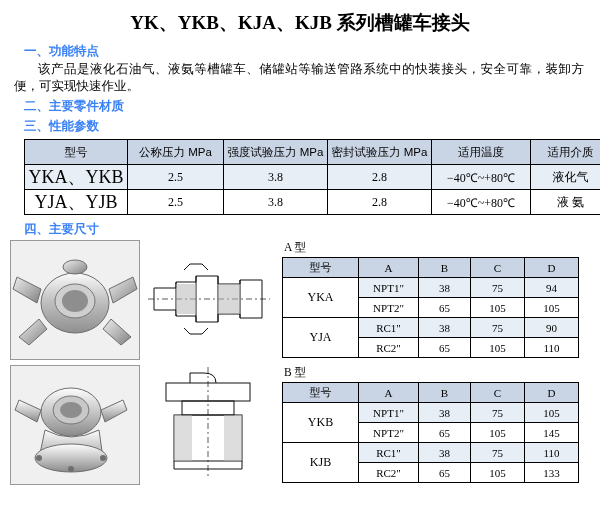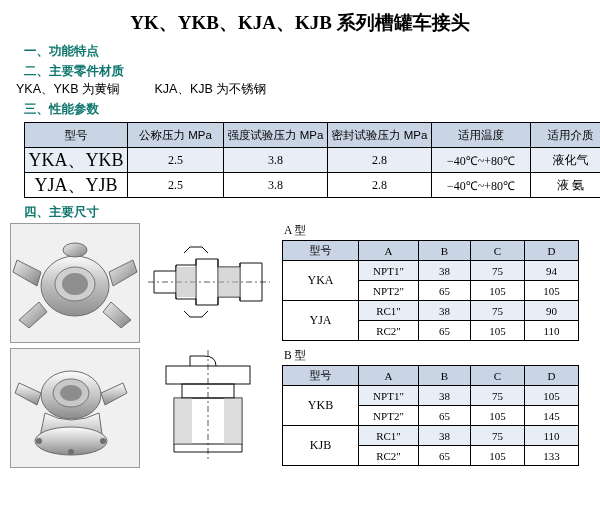--- a/index.html
+++ b/index.html
@@ -26,21 +26,21 @@
     text-align: center;
     font-family: "Liberation Serif", serif;
     font-weight: bold;
     font-size: 19px;
     letter-spacing: 0px;
     padding-top: 10px;
     padding-bottom: 4px;
     color: #000;
   }
   .section-head {
-    color: #0f766e;
+    color: #3b82f6;
     font-weight: bold;
     font-size: 12.5px;
     font-family: "Liberation Sans", sans-serif;
     margin: 3px 0 1px 14px;
   }
   .para {
     font-size: 12.5px;
     line-height: 17px;
     margin: 0 6px 0 4px;
     text-indent: 24px;
@@ -151,27 +151,23 @@
   .block2 { margin-top: 5px; }
 </style>
 </head>
 <body>
 
 <div class="page">
 
   <div class="title">YK、YKB、KJA、KJB 系列槽罐车接头</div>
 
   <div class="section-head">一、功能特点</div>
+  <div class="para">该产品是液化石油气、液氨等槽罐车、储罐站等输送管路系统中的快装接头，安全可靠，装卸方便，可实现快速作业。</div>
 
   <div class="section-head">二、主要零件材质</div>
-  <div class="plain-line">
-    <span>YKA、YKB 为黄铜</span>
-    <span class="gap"></span>
-    <span>KJA、KJB 为不锈钢</span>
-  </div>
 
   <div class="section-head">三、性能参数</div>
 
   <table class="perf">
     <colgroup>
       <col style="width:103px">
       <col style="width:96px">
       <col style="width:104px">
       <col style="width:104px">
       <col style="width:99px">

